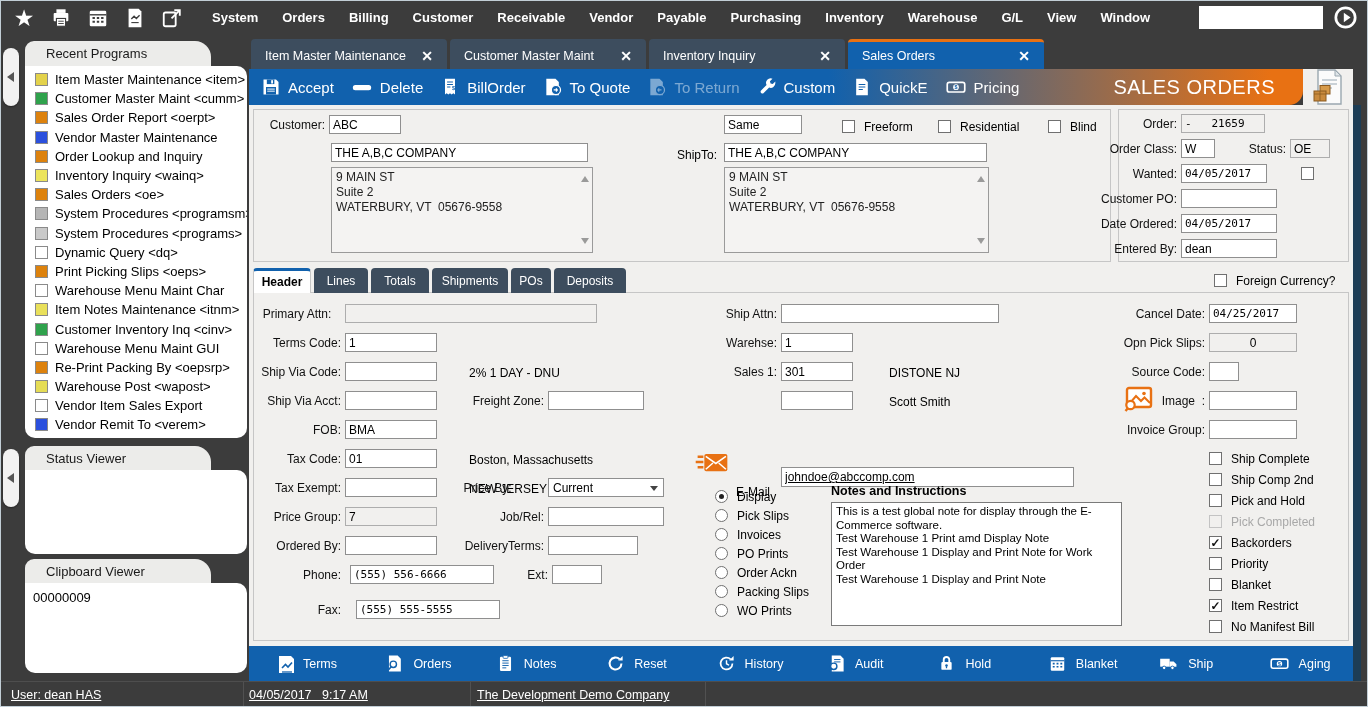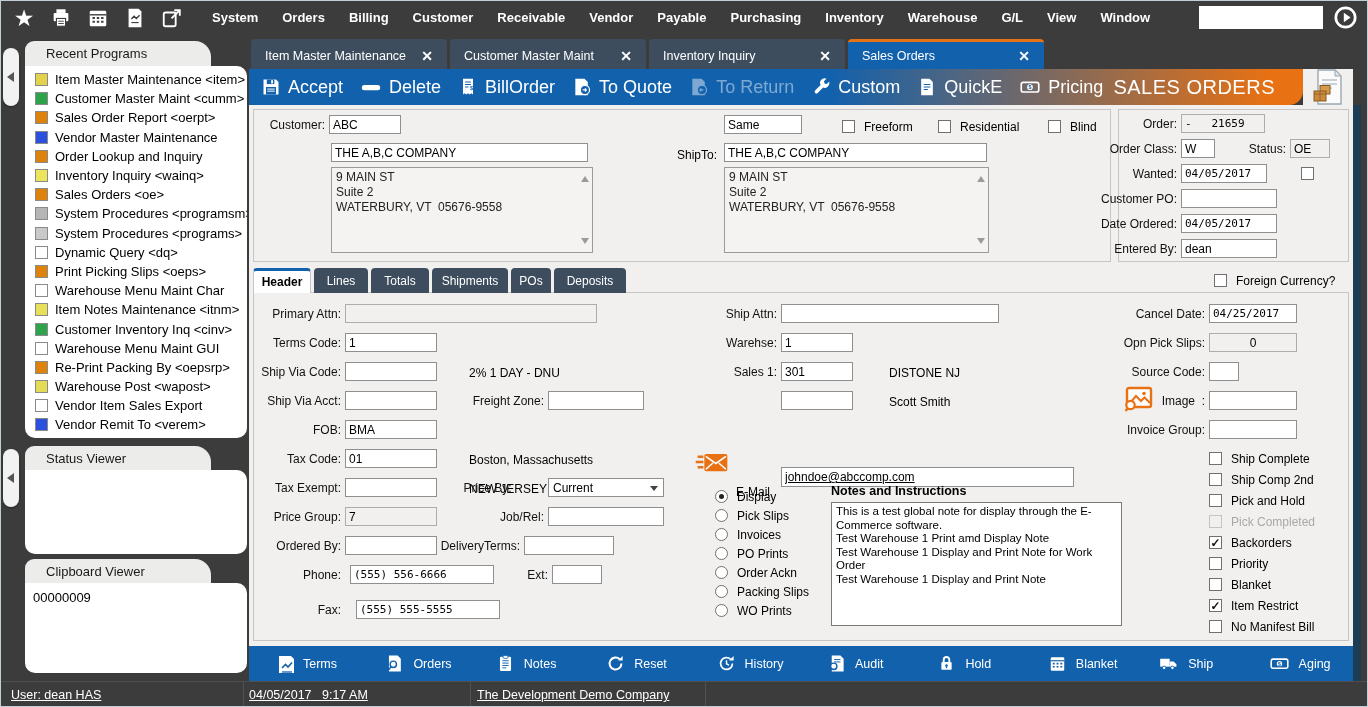--- a/index.html
+++ b/index.html
@@ -25,21 +25,21 @@
   .clip-text{font-size:13px;color:#000;padding:7px 8px;}
   
   .tabstrip{position:absolute;left:250px;top:38px;display:flex;gap:3px;}
   .tab{width:196px;height:30px;background:#3d4d5e;border-radius:4px 4px 0 0;display:flex;align-items:center;border-top:3px solid transparent;cursor:pointer;}
   .tab.active{background:#1161ad;border-top:3px solid #e87113;}
   .tab-label{color:#fff;font-size:12.5px;padding-left:14px;flex:1;white-space:nowrap;}
   .tab-close{color:#fff;font-size:14px;font-weight:bold;padding-right:14px;cursor:pointer;}
   
   .toolbar{position:absolute;left:248px;top:68px;width:1054px;height:36px;background:linear-gradient(90deg,#1161ad 55%,#e87113 97%);border-radius:0 0 14px 0;display:flex;align-items:center;padding-left:12px;}
   .tbtn{display:flex;align-items:center;gap:7px;margin-right:17px;cursor:pointer;}
-  .tbtn span.lab{color:#fff;font-size:18px;white-space:nowrap;}
+  .tbtn span.lab{color:#fff;font-size:15px;white-space:nowrap;}
   .tbtn[data-disabled]{opacity:.45;}
   .banner{position:absolute;right:28px;top:0;height:36px;display:flex;align-items:center;color:#fff;font-size:20px;letter-spacing:.5px;}
   .iconarea{position:absolute;left:1302px;top:68px;width:50px;height:36px;background:#f1f0ee;display:flex;align-items:center;justify-content:center;}
   
   .content{position:absolute;left:248px;top:104px;width:1104px;height:576px;background:#f1f0ee;}
   .gbox{position:absolute;border:1px solid #c6c6c6;background:#f1f0ee;}
   .lb{font-size:12px;color:#111;text-align:right;white-space:nowrap;flex:none;}
   .row{position:absolute;display:flex;align-items:center;gap:4px;height:19px;}
   .in{height:19px;border:1px solid #8f8f8f;font-size:12px;color:#000;padding:0 3px;background:#fff;flex:none;}
   .in.ro{background:#f1f0ee;border-color:#adadad;}
@@ -411,21 +411,21 @@
         <span>POs</span>
       </div>
     <div class="stab" style="width:72px;">
         <span>Deposits</span>
       </div>
   </div>
 
   <div class="gbox" style="left:252px;top:291px;width:1096px;height:349px;"></div>
 
   <div class="row" style="left:252px;top:303px;">
-      <span class="lb" style="width:88px;">Primary Attn:</span>
+      <span class="lb" style="width:88px;text-align:center;">Primary Attn:</span>
       <input class="in ro" style="width: 252px;" value="">
     </div>
   <div class="row" style="left:252px;top:332px;">
       <span class="lb" style="width:88px;">Terms Code:</span>
       <input class="in" style="width: 92px;" value="1">
     </div>
   <span class="desc" style="left:468px;top:336px;">2% 1 DAY - DNU</span>
   <div class="row" style="left:252px;top:361px;">
       <span class="lb" style="width:88px;">Ship Via Code:</span>
       <input class="in" style="width: 92px;" value="">
@@ -463,21 +463,21 @@
       <input class="in ro" style="width: 92px;" value="7">
     </div>
   <div class="row" style="left:430px;top:506px;">
       <span class="lb" style="width:113px;">Job/Rel:</span>
       <input class="in" style="width: 116px;" value="">
     </div>
   <div class="row" style="left:252px;top:535px;">
       <span class="lb" style="width:88px;">Ordered By:</span>
       <input class="in" style="width: 92px;" value="">
     </div>
-  <div class="row" style="left:406px;top:535px;">
+  <div class="row" style="left:430px;top:535px;">
       <span class="lb" style="width:113px;">DeliveryTerms:</span>
       <input class="in" style="width: 90px;" value="">
     </div>
   <div class="row" style="left:252px;top:564px;">
       <span class="lb" style="width:88px;">Phone:</span>
       <input class="in mono" style="width: 144px; margin-left: 5px;" value="(555) 556-6666">
     </div>
   <div class="row" style="left:505px;top:564px;">
       <span class="lb" style="width:42px;">Ext:</span>
       <input class="in" style="width: 50px;" value="">

